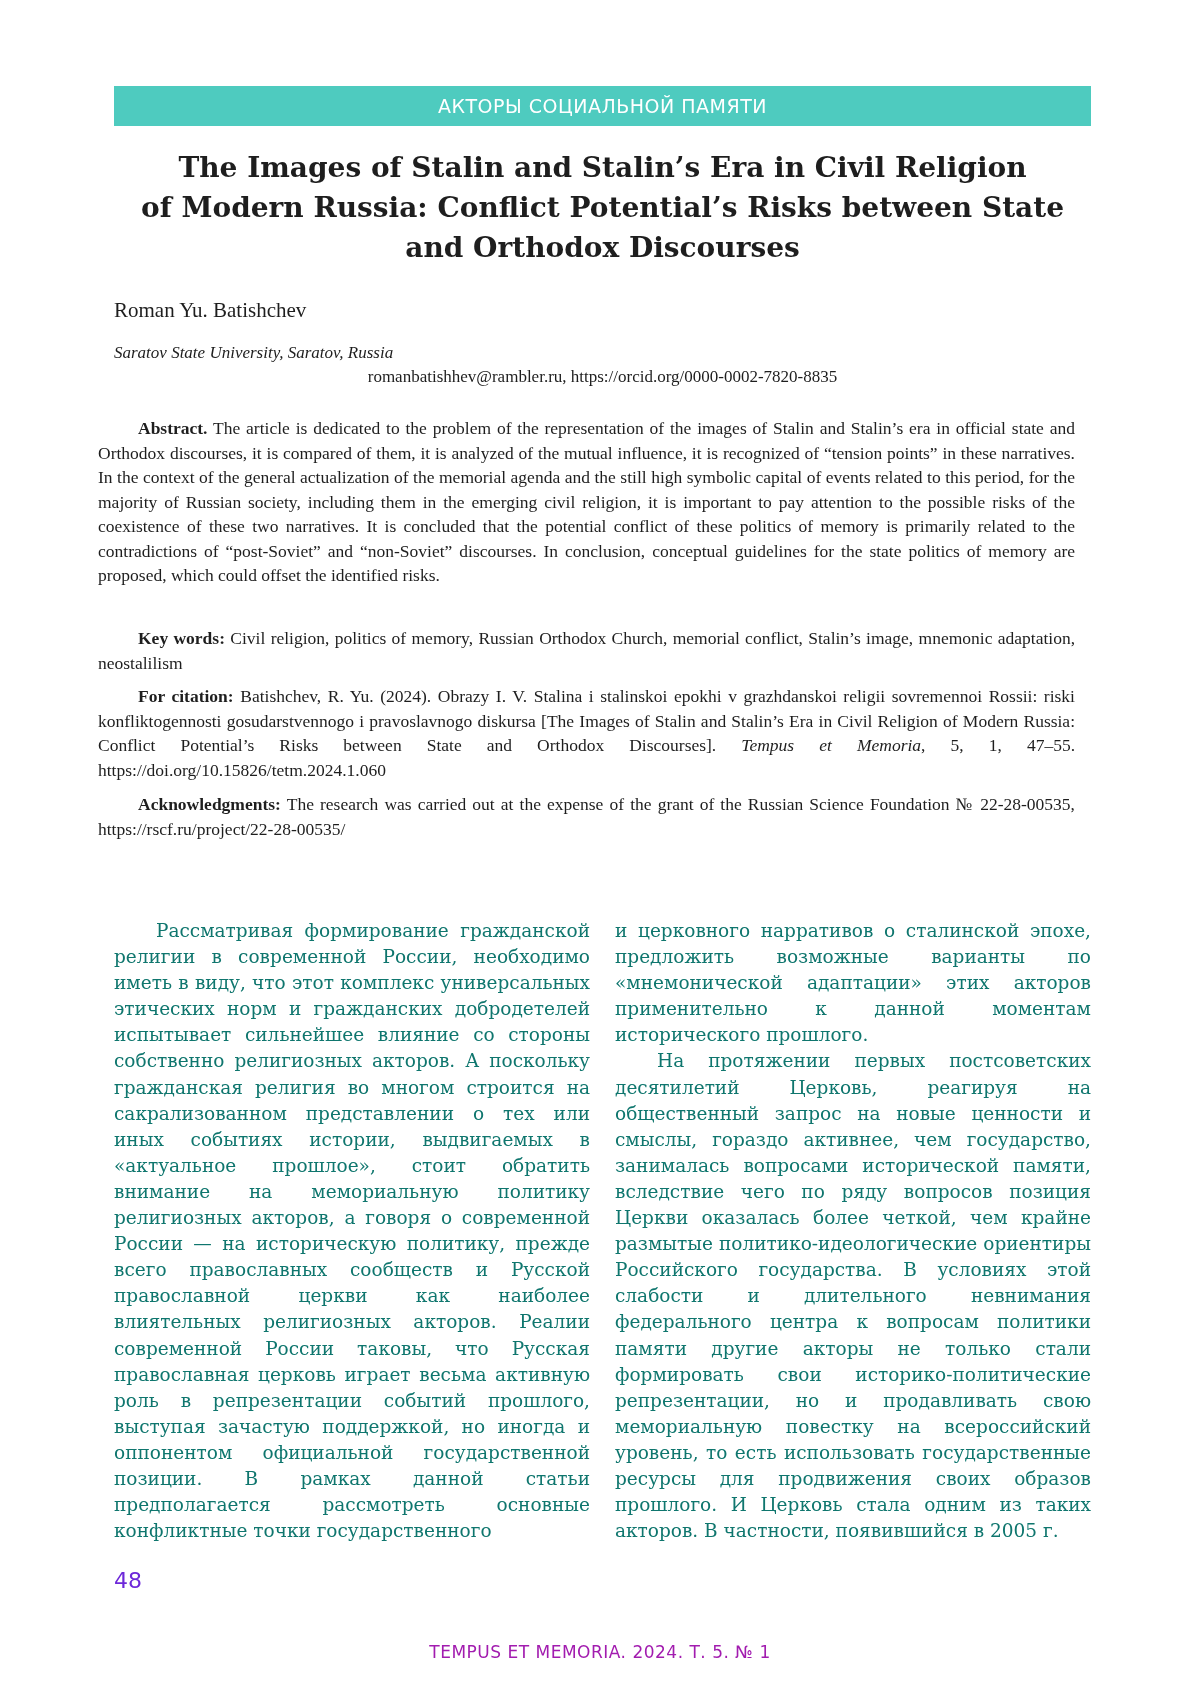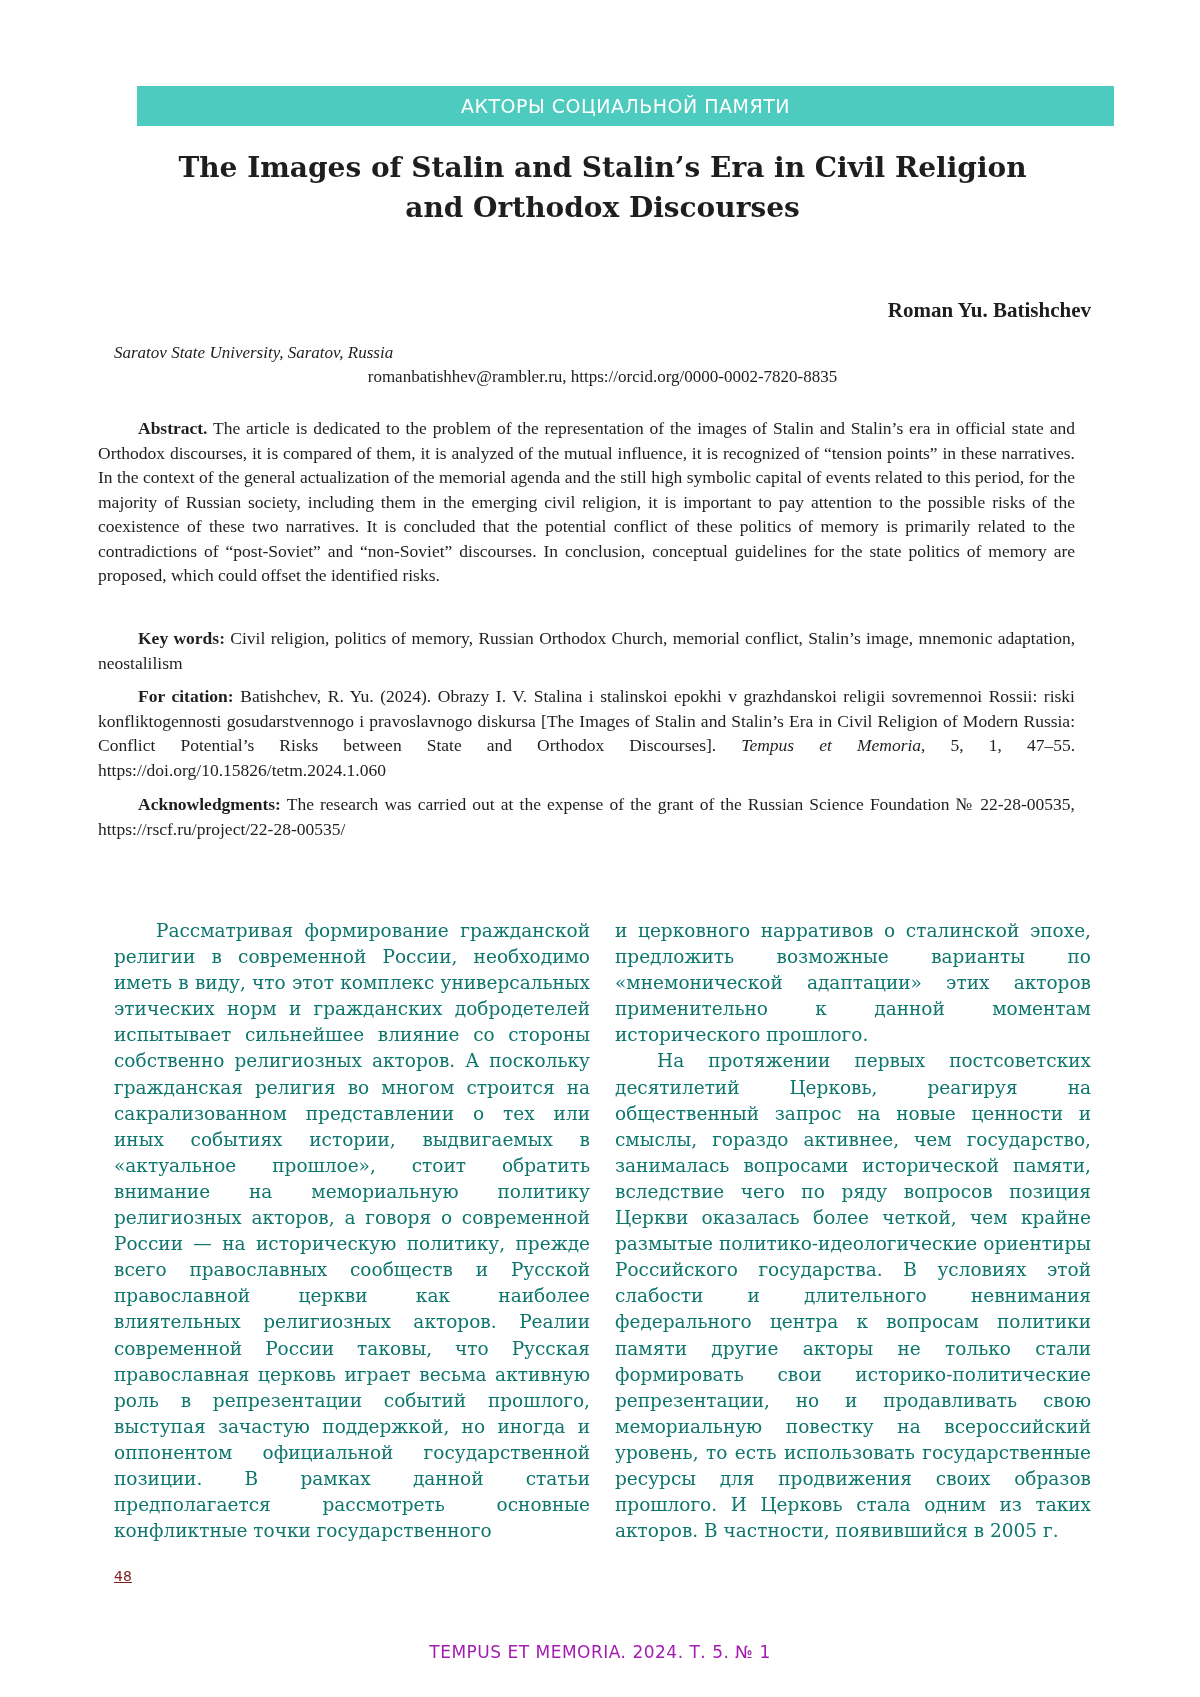--- a/index.html
+++ b/index.html
@@ -1,30 +1,30 @@
 <!DOCTYPE html>
 <html><head>
 <meta charset="utf-8">
 <style>
   html, body { margin: 0; padding: 0; background: #ffffff; }
   body { width: 1200px; height: 1697px; position: relative; overflow: hidden; color: #1e1e1e; }
   .banner {
     position: absolute; left: 114px; top: 86px; width: 977px; height: 40px;
     background: #4ecbbf; color: #ffffff;
     font-family: "DejaVu Sans", sans-serif; font-size: 19px; letter-spacing: 0.5px;
-    display: flex; align-items: center; justify-content: center; margin-left: 23px;
+    display: flex; align-items: center; justify-content: center;
   }
   .title {
     position: absolute; left: 114px; top: 148px; width: 977px;
     text-align: center; font-family: "DejaVu Serif", serif; font-weight: bold;
     font-size: 28px; line-height: 40px; color: #1e1e1e;
   }
   .author {
-    position: absolute; left: 114px; top: 298px; width: 977px; text-align: right;
-    font-family: "Liberation Serif", serif; font-weight: bold; font-size: 21px;
+    position: absolute; left: 114px; top: 298px; width: 977px; text-align: left;
+    font-family: "Liberation Serif", serif; font-weight: normal; font-size: 21px;
   }
   .affil {
     position: absolute; left: 114px; top: 343px; width: 977px; text-align: left;
     font-family: "Liberation Serif", serif; font-style: italic; font-size: 17px;
   }
   .contact {
     position: absolute; left: 114px; top: 367px; width: 977px; text-align: center;
     font-family: "Liberation Serif", serif; font-size: 17px;
   }
   .meta-block {
@@ -41,36 +41,37 @@
     position: absolute; top: 918px; width: 476px;
     font-family: "DejaVu Serif", serif; font-size: 18.5px; line-height: 26.1px;
     text-align: justify; color: #0f766e;
   }
   .col p { margin: 0; }
   .col p.indent { text-indent: 42px; }
   .col-left { left: 114px; }
   .col-right { left: 615px; }
   .page-number {
     position: absolute; left: 114px; top: 1568px;
-    font-family: "DejaVu Sans", sans-serif; font-size: 14px; color: #7f1d1d; text-decoration: underline;
+    font-family: "DejaVu Sans", sans-serif; font-size: 22px; color: #6d28d9;
   }
   .journal-footer {
     position: absolute; left: 300px; width: 600px; top: 1642px; text-align: center;
     font-family: "DejaVu Sans", sans-serif; font-size: 17px; color: #a21caf; letter-spacing: 0.5px;
   }
 </style>
 </head>
 <body>
 
 <div class="banner">
   <span>АКТОРЫ СОЦИАЛЬНОЙ ПАМЯТИ</span>
 </div>
 
 <div class="title">
   <div>The Images of Stalin and Stalin’s Era in Civil Religion</div>
+  <div>of Modern Russia: Conflict Potential’s Risks between State</div>
   <div>and Orthodox Discourses</div>
 </div>
 
 <div class="author">Roman Yu. Batishchev</div>
 <div class="affil">Saratov State University, Saratov, Russia</div>
 <div class="contact">romanbatishhev@rambler.ru, https://orcid.org/0000-0002-7820-8835</div>
 
 <p class="meta-block abstract"><b>Abstract.</b><span> The article is dedicated to the problem of the representation of the images of Stalin and Stalin’s era in official state and Orthodox discourses, it is compared of them, it is analyzed of the mutual influence, it is recognized of “tension points” in these narratives. In the context of the general actualization of the memorial agenda and the still high symbolic capital of events related to this period, for the majority of Russian society, including them in the emerging civil religion, it is important to pay attention to the possible risks of the coexistence of these two narratives. It is concluded that the potential conflict of these politics of memory is primarily related to the contradictions of “post-Soviet” and “non-Soviet” discourses. In conclusion, conceptual guidelines for the state politics of memory are proposed, which could offset the identified risks.</span></p>
 
 <p class="meta-block keywords"><b>Key words:</b><span> Civil religion, politics of memory, Russian Orthodox Church, memorial conflict, Stalin’s image, mnemonic adaptation, neostalilism</span></p>

